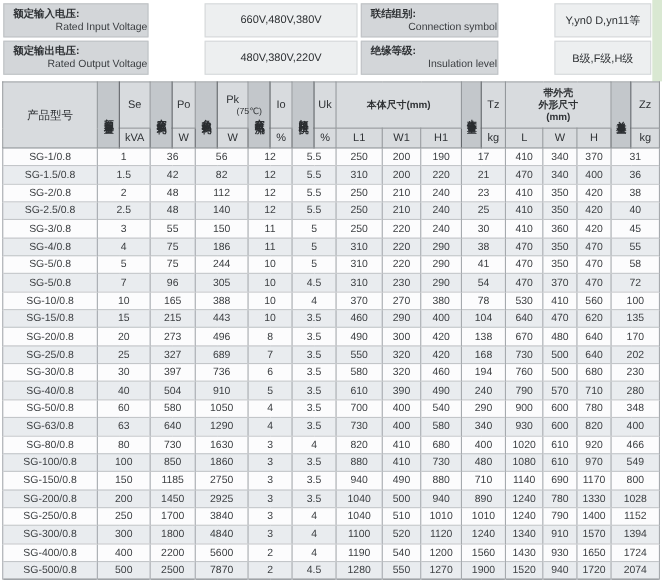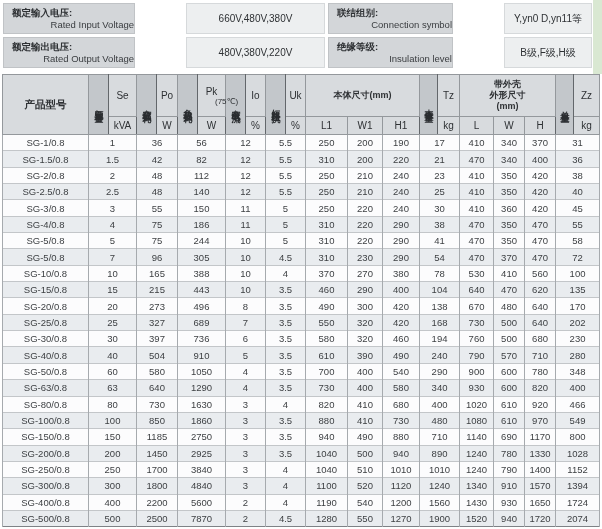--- a/index.html
+++ b/index.html
@@ -19,21 +19,21 @@
   .info-label .cn { font-weight:bold; font-size:9.5px; color:#2e3134; }
   .info-label .en { font-size:9.5px; color:#3a3d40;text-align:right; }
   .info-value { background:#edeff0; border:1px solid #d6d9db; display:flex; align-items:center;
                 justify-content:center; font-size:10px; color:#2e3134;margin-left:48px; }
 
   
   table.spec { position:absolute; left:2px; top:74px; width:597px; table-layout:fixed;
                border-collapse:collapse; border:1px solid #7e8286; }
   th { background:#d8dbde; border:1px solid #94989c; font-weight:normal; padding:0;
        font-size:10px; color:#2e3134; text-align:center; vertical-align:middle; }
-  th.model-h { font-weight:bold; font-size:10.5px;margin-left:31px; }
+  th.model-h { font-weight:normal; font-size:10.5px;margin-left:31px; }
   th.strip { background:#c3c7cb; border-left:1px solid #63676b; border-right:1px solid #63676b; }
   .vtext { writing-mode:vertical-lr; text-orientation:upright; display:inline-block;
            font-size:9px; font-weight:bold; line-height:1; letter-spacing:1.5px; color:#2a2d30; }
   th .sym-main { font-size:10px; line-height:11px; }
   th .sym-note { font-size:8px; line-height:9px;padding-left:17px; }
   th.dimhdr { font-size:9px; font-weight:bold; white-space:pre-line; line-height:11px; }
   tr.hdr-sym th { height:42px; }
   tr.hdr-unit th { height:18px; }
   thead { border-bottom:1px solid #7e8286; }
 

